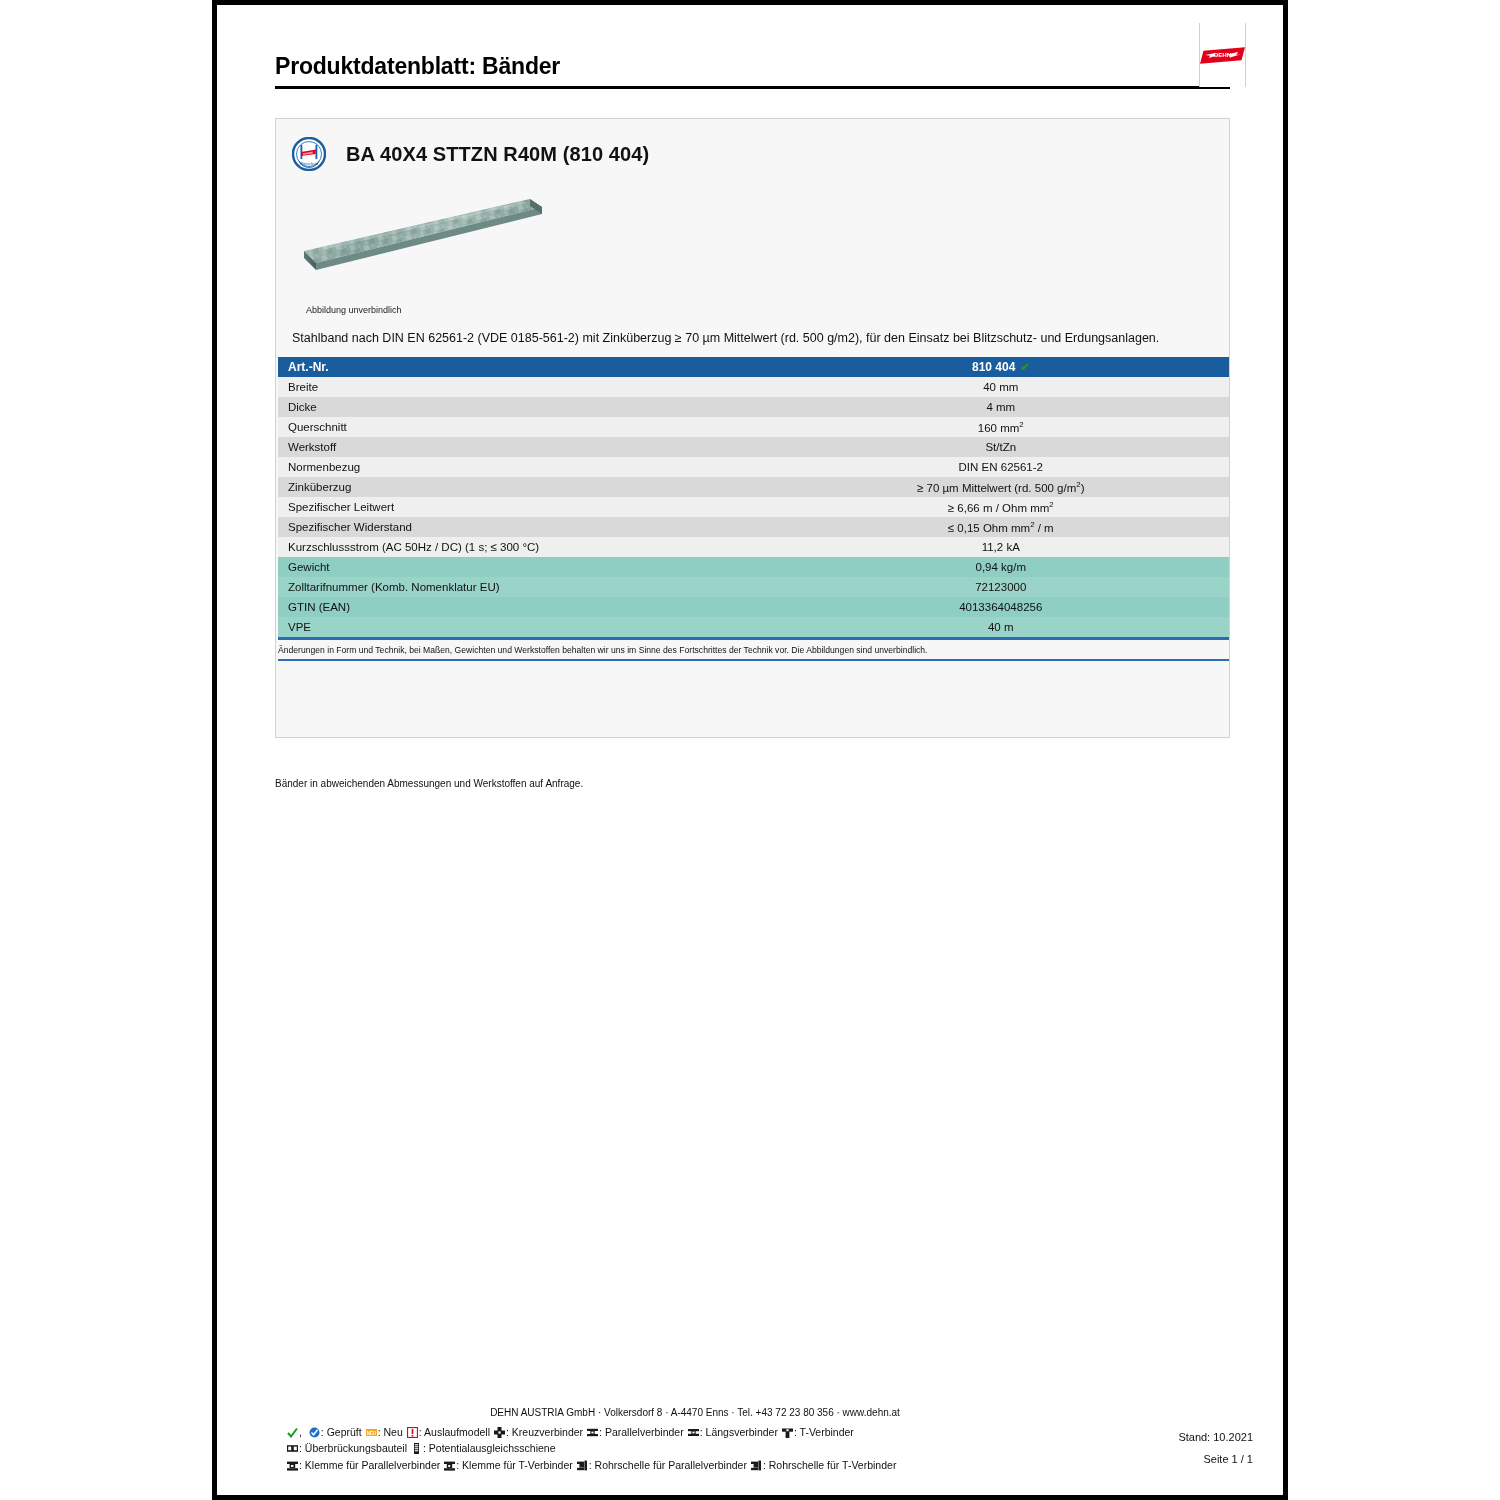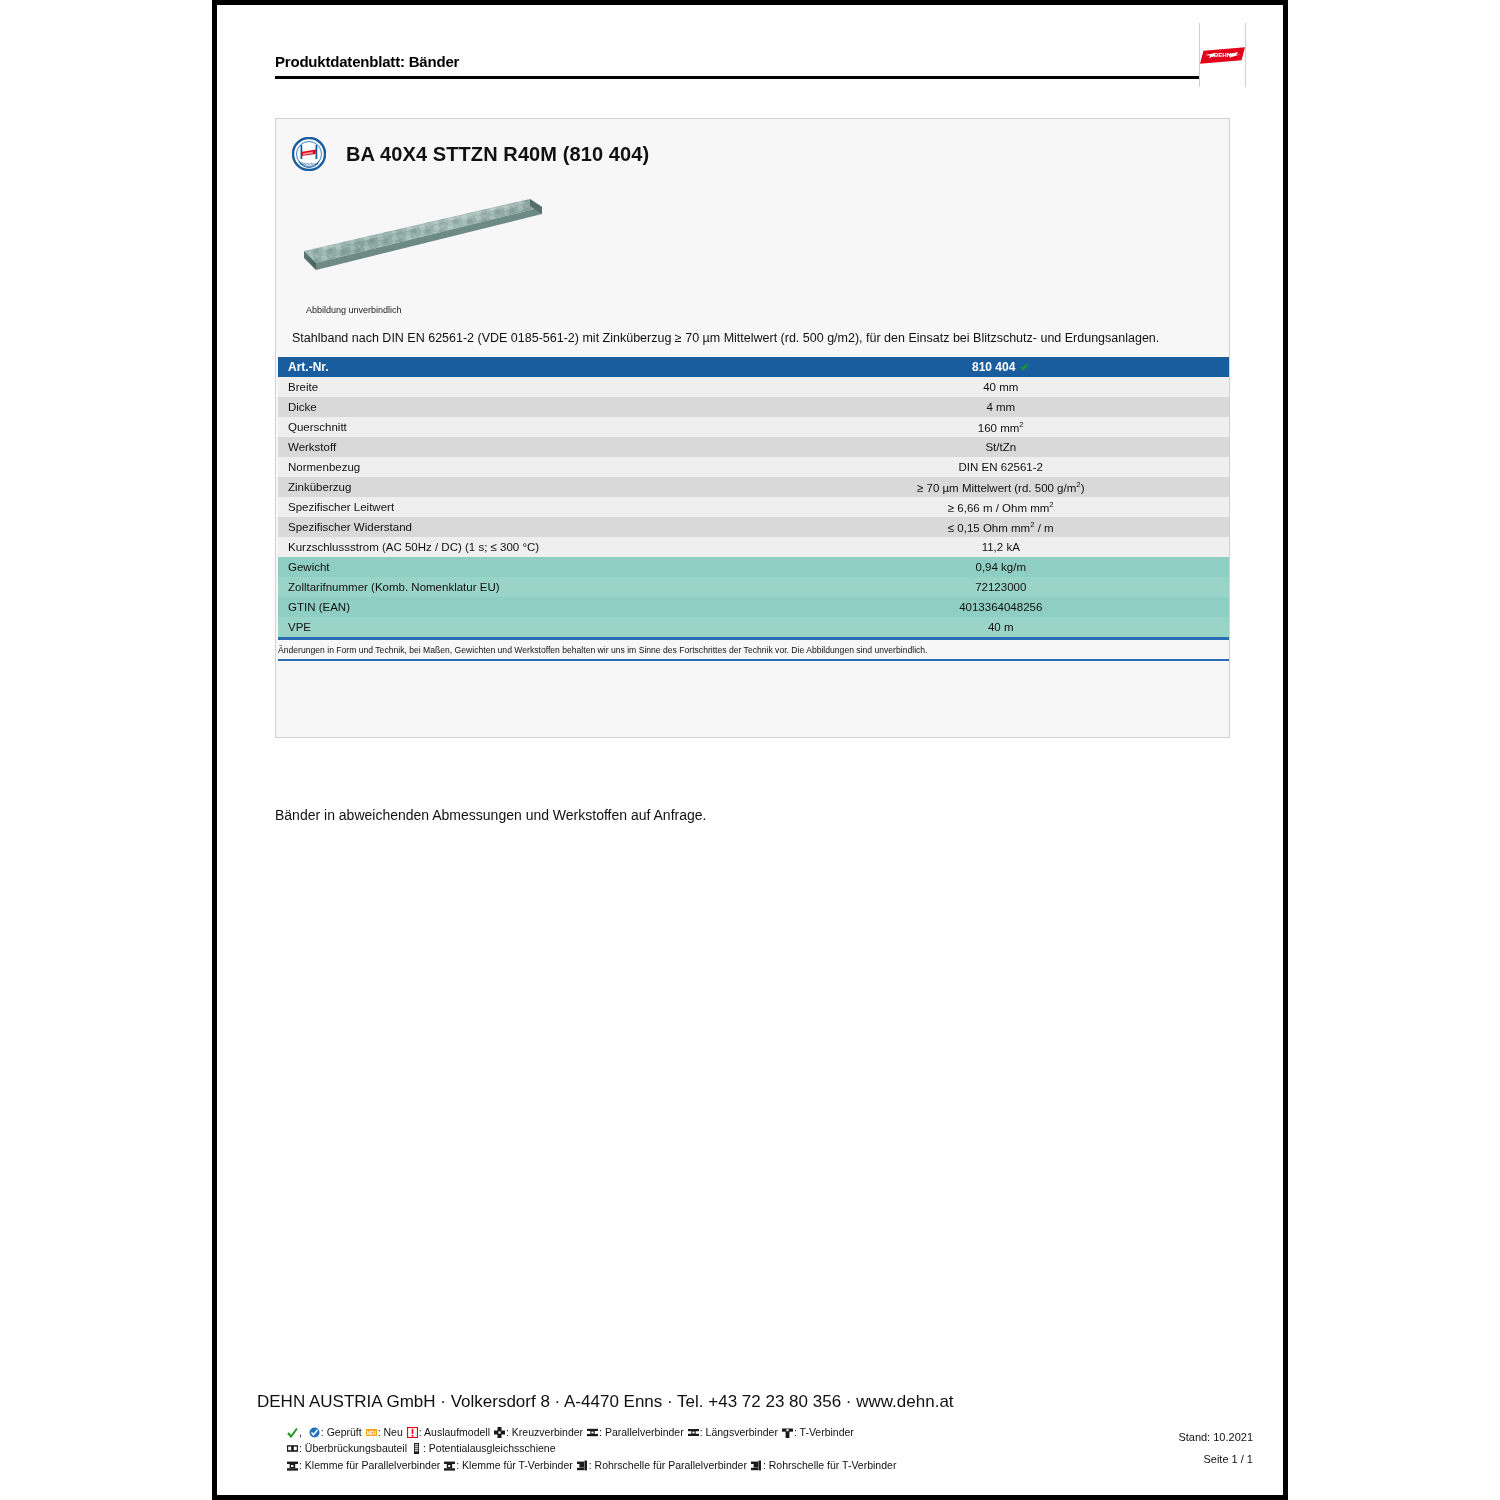--- a/index.html
+++ b/index.html
@@ -33,21 +33,21 @@
   }
 
   
   #header {
     position: absolute;
     left: 58px;
     top: 48px;
     width: 955px;
   }
   #header-title {
-    font-size: 15px;
+    font-size: 23px;
     font-weight: bold;
     color: #000000;
     letter-spacing: -0.2px;
     padding-bottom: 6px;
   }
   #header-rule {
     width: 955px;
     height: 3px;
     background: #000000;
   }
@@ -178,37 +178,37 @@
     height: 2px;
     background: #2a6db5;
     margin: 0 2px 6px 2px;
     width: 951px;
   }
 
   #note-below {
     position: absolute;
     left: 58px;
     top: 773px;
-    font-size: 14px;
-    color: #111111;
-    margin-top: 29px;
+    font-size: 10px;
+    color: #111111;
   }
 
   
   #footer {
     position: absolute;
     left: 0;
     right: 0;
     bottom: 22px;
     padding: 0 30px 0 40px;
   }
   #footer-company {
-    font-size: 17px;
-    color: #111111;
-    margin-bottom: 12px;
+    text-align: center;
+    font-size: 10px;
+    color: #111111;
+    margin-bottom: 6px;
     padding-right: 120px;
   }
   #footer-main {
     display: flex;
     justify-content: space-between;
     align-items: flex-start;
   }
   #legend {
     font-size: 10.5px;
     color: #111111;

